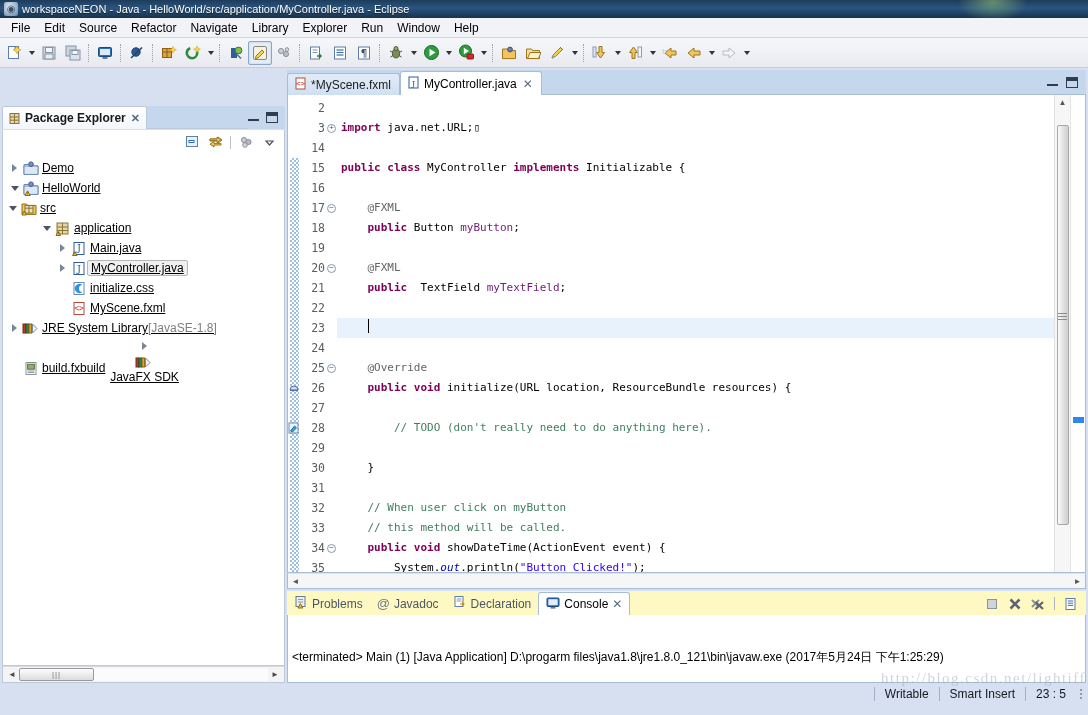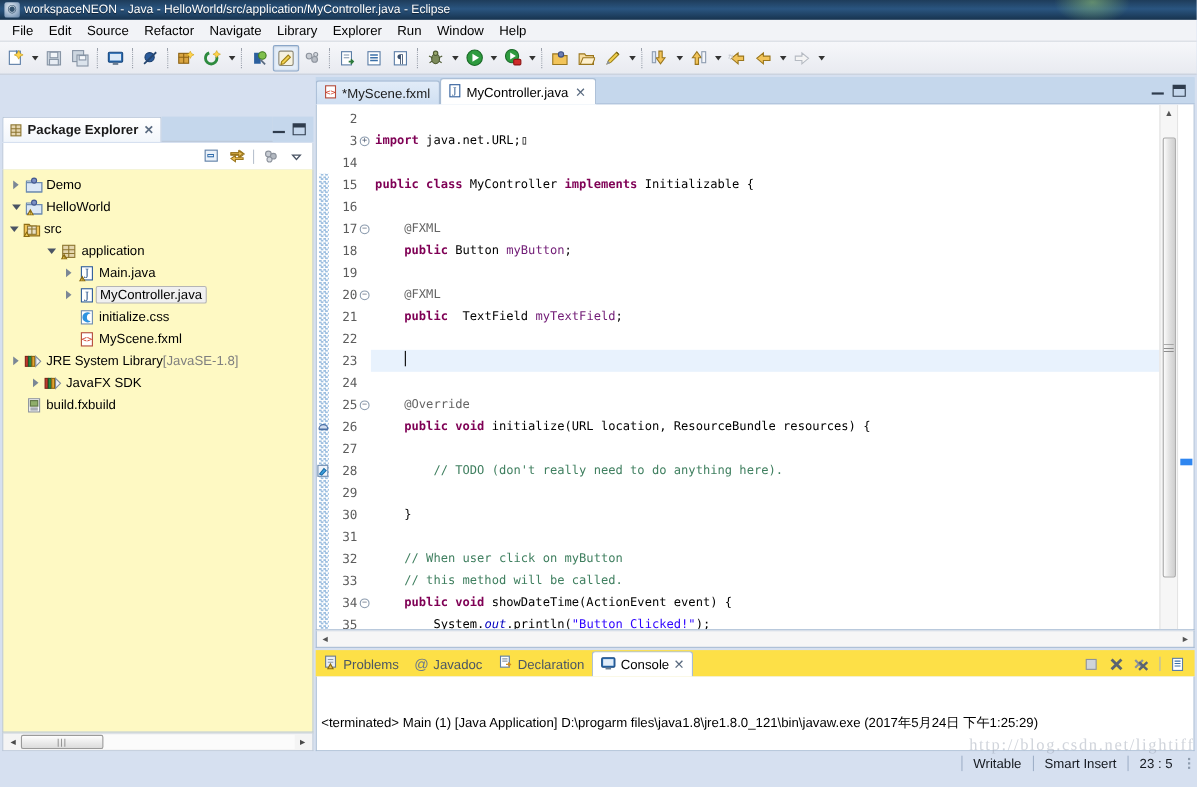--- a/index.html
+++ b/index.html
@@ -130,26 +130,27 @@
     background: #ffffff;
     border-left:1px solid #bcc9da; border-right:1px solid #bcc9da;
     display:flex; align-items:center; justify-content:flex-end;
     gap: 3px; padding-right: 5px;
   }
   .vt-btn { width:20px; height:18px; display:flex;align-items:center;justify-content:center;}
   .vt-sep { width:1px;height:13px;background:#b9c2cf;margin:0 2px;}
 
   #pkg-tree {
     flex: 1;
-    background: #fef9c3;
+    background: #ffffff;
     border: 1px solid #bcc9da;
     border-top: none;
     overflow: hidden;
     padding-top: 4px;
     position: relative;
+    text-decoration: underline;
   }
   .tree-row {
     display:flex; align-items:center;
     height: 20px;
     font-size: 12px; color: #000;
     white-space: nowrap;
     padding-left: 2px;
   }
   .tree-row.selected .tree-label {
     border: 1px solid #b5b5b5;
@@ -312,21 +313,21 @@
   .ehs-arrow { width:15px;height:14px;display:flex;align-items:center;justify-content:center;color:#555;font-size:8px;}
 
   
   #console-panel {
     margin-top: 2px;
     display: flex; flex-direction: column;
     height: 92px;
   }
   #console-tabs {
     height: 24px; display:flex; align-items:flex-end;
-    background: #fde047;
+    background: #fef9c3;
   }
   .cs-tab {
     height: 23px; display:flex; align-items:center; gap:4px;
     padding: 0 7px;
     font-size:12px; white-space:nowrap;
     border-radius: 3px 3px 0 0;
   }
   .cs-tab.inactive { color:#4b5665; }
   .cs-tab.active {
     background:#ffffff; color:#000;
@@ -727,21 +728,21 @@
             <svg width="17" height="15" viewBox="0 0 17 15">
               <rect x="1" y="3" width="2.6" height="9" fill="#c0392b" stroke="#7b2318"></rect>
               <rect x="4" y="3" width="2.6" height="9" fill="#2e8b45" stroke="#1c5a2c"></rect>
               <rect x="7" y="3" width="2.6" height="9" fill="#e0a32e" stroke="#8d6411"></rect>
               <path d="M10.5 3 l4.5 4.5 -4.5 4.5 z" fill="#f0f3f7" stroke="#7e8a99"></path>
             </svg>
           </span>
           <span class="tree-label">JRE System Library</span>
           <span class="tree-dim"> [JavaSE-1.8]</span>
         </div>
-        <div class="tree-row" style="padding-left: 22px;">
+        <div class="tree-row" style="padding-left: 2px; flex-direction: column;">
           <span class="twisty collapsed"></span>
           <span class="ticon">
             <svg width="17" height="15" viewBox="0 0 17 15">
               <rect x="1" y="3" width="2.6" height="9" fill="#c0392b" stroke="#7b2318"></rect>
               <rect x="4" y="3" width="2.6" height="9" fill="#2e8b45" stroke="#1c5a2c"></rect>
               <rect x="7" y="3" width="2.6" height="9" fill="#e0a32e" stroke="#8d6411"></rect>
               <path d="M10.5 3 l4.5 4.5 -4.5 4.5 z" fill="#f0f3f7" stroke="#7e8a99"></path>
             </svg>
           </span>
           <span class="tree-label">JavaFX SDK</span>

